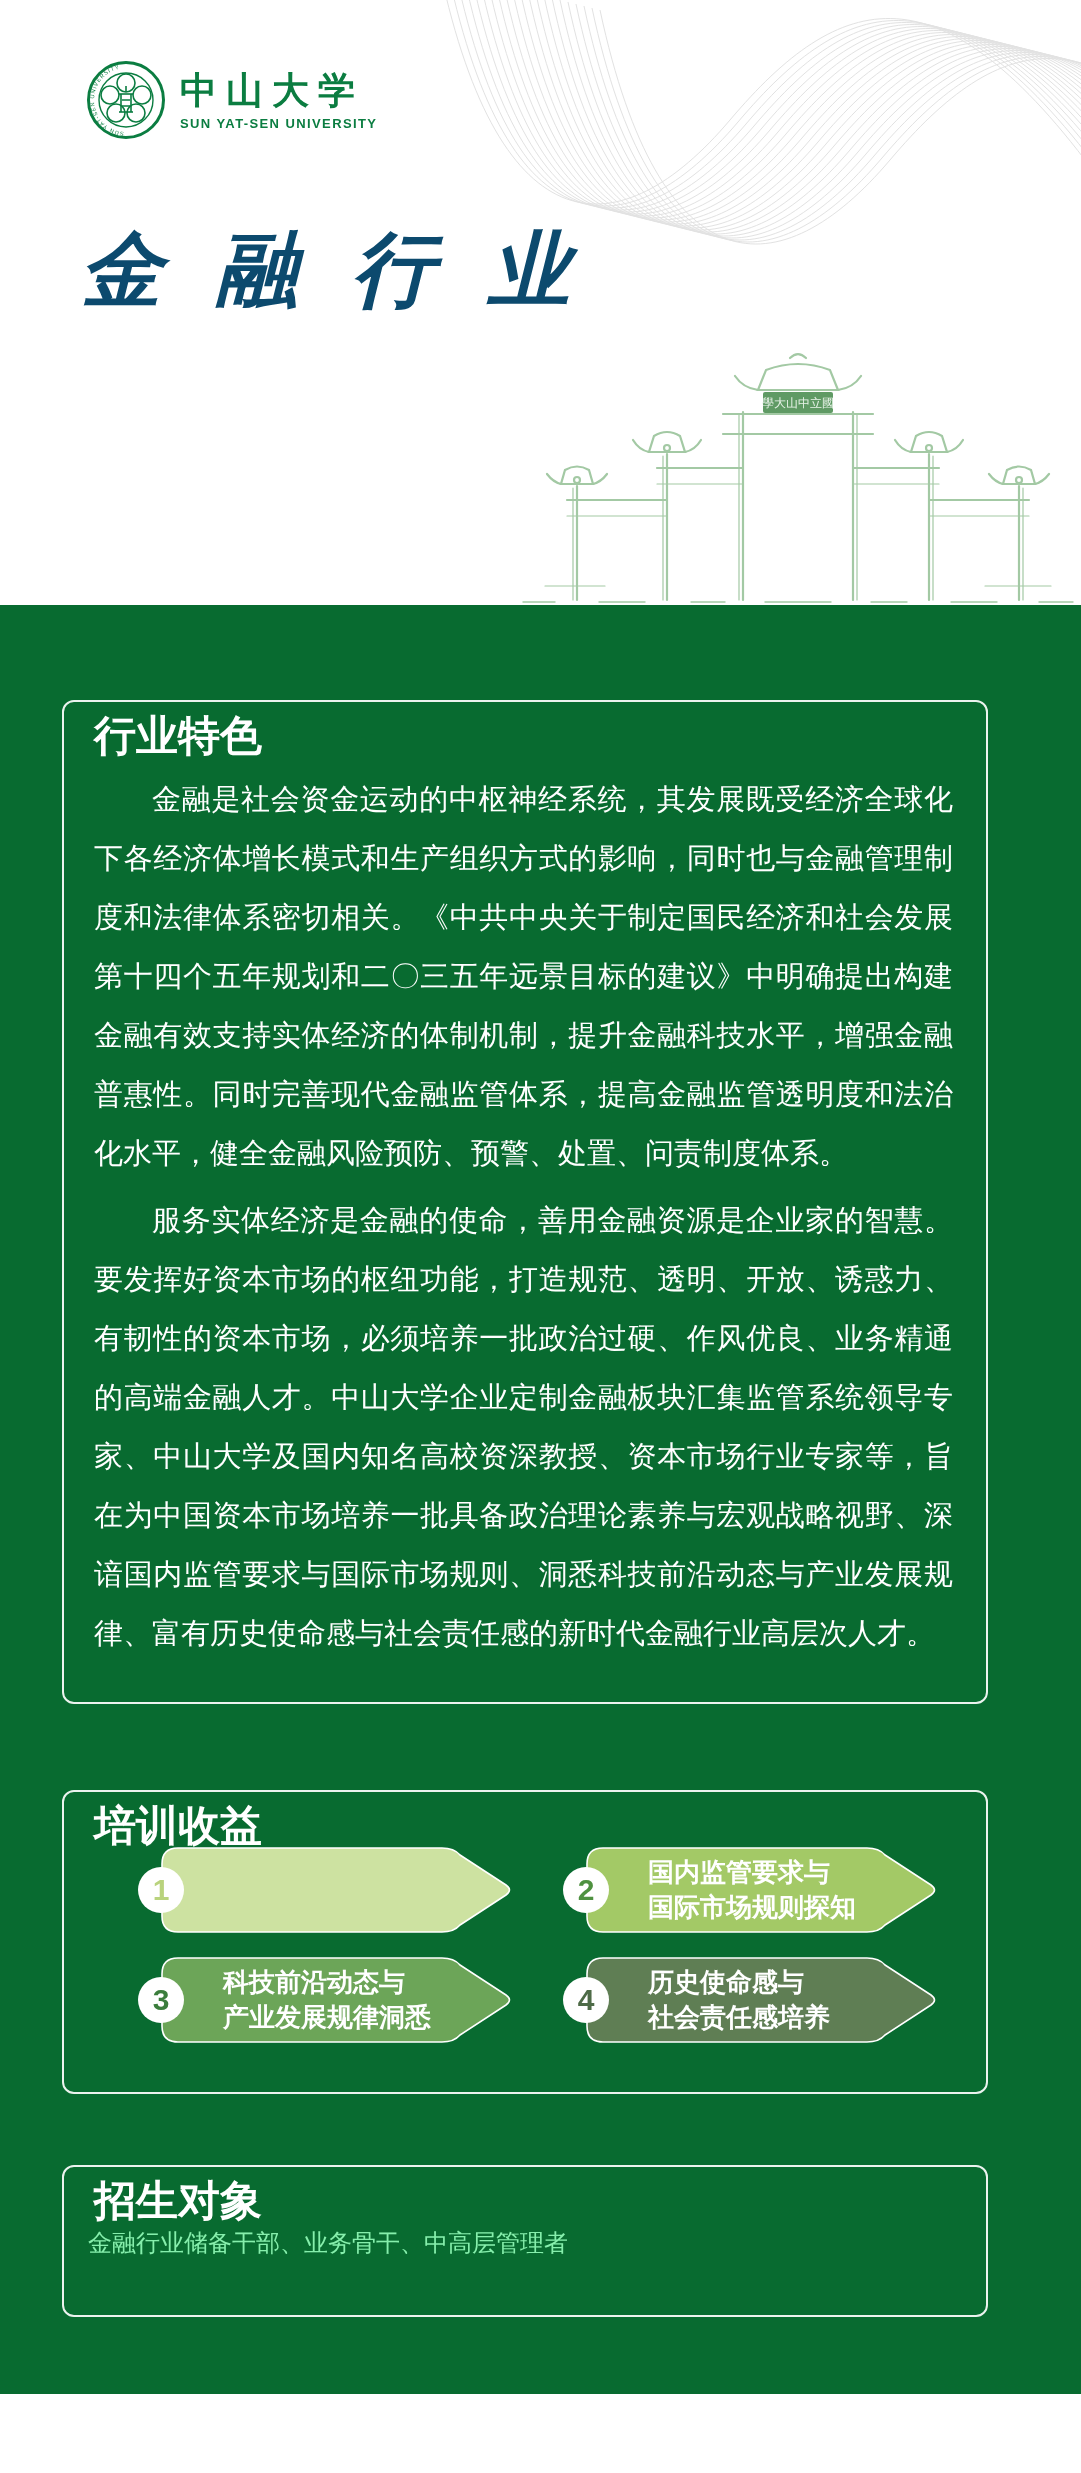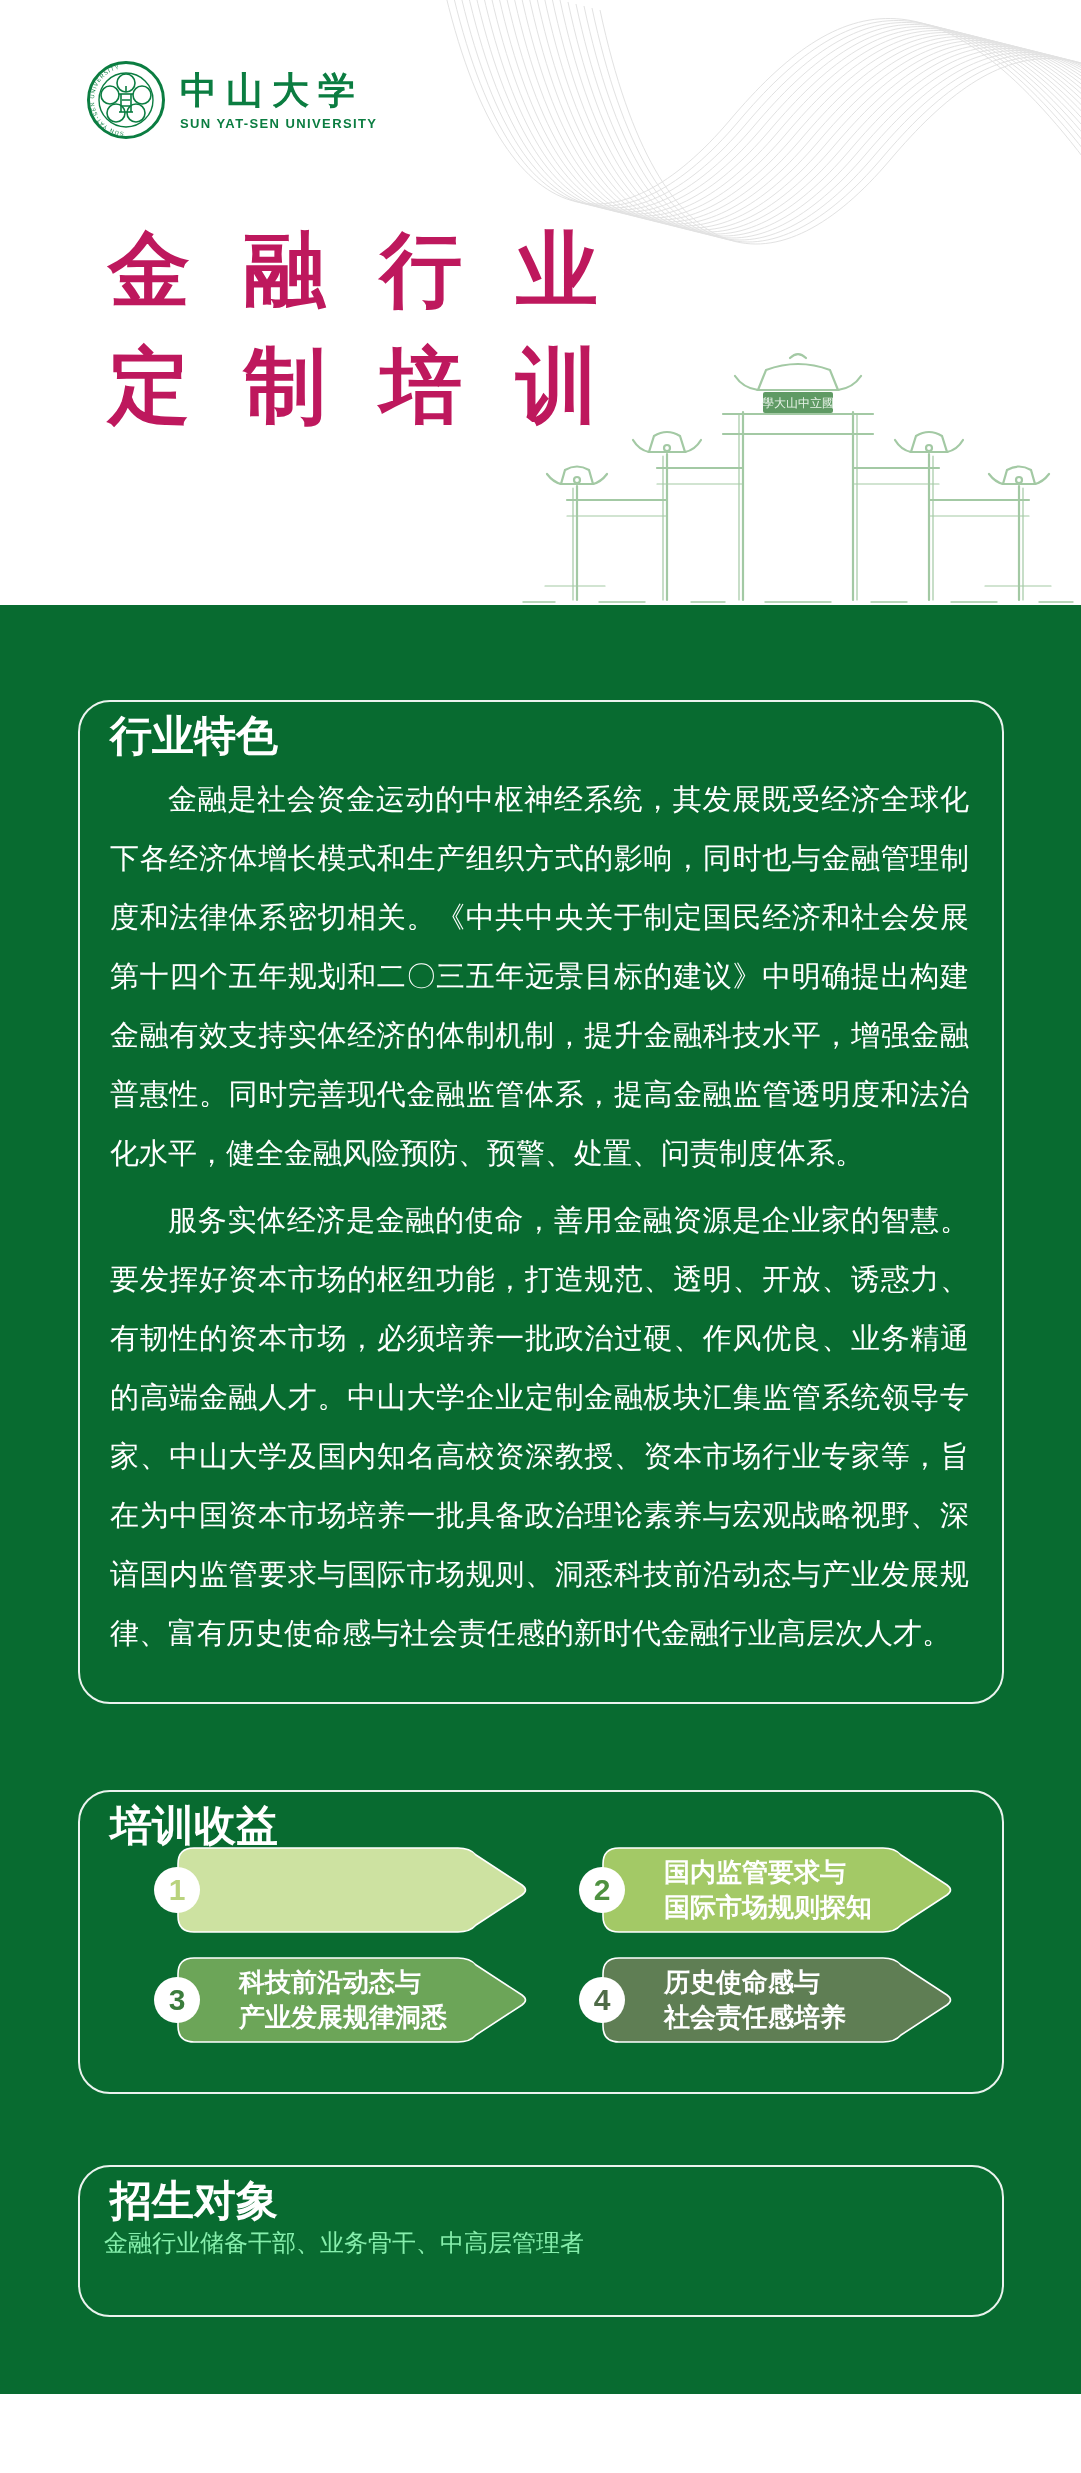--- a/index.html
+++ b/index.html
@@ -9,34 +9,34 @@
     font-family:"Liberation Sans","DejaVu Sans",sans-serif;
   }
 
   
   .waves { position:absolute; left:300px; top:0; width:781px; height:310px; pointer-events:none; }
   .logo { position:absolute; left:86px; top:60px; display:flex; align-items:center; gap:14px; }
   .logo-emblem { width:80px; height:80px; }
   .logo-cn { font-size:37px; font-weight:700; letter-spacing:9px; color:#0b7d41; line-height:44px; white-space:nowrap; }
   .logo-en { font-size:13px; font-weight:700; letter-spacing:1.4px; color:#0b7d41; margin-top:3px; white-space:nowrap; }
 
-  .main-title { position:absolute; left:108px; top:212px; color:#be185d; }
+  .main-title { position:absolute; left:80px; top:212px; color:#0c4a6e;font-style:italic; }
   .main-title .tline {
     font-size:82px; font-weight:800; letter-spacing:54px; line-height:116px;
     white-space:nowrap;
   }
 
   .gate { position:absolute; left:515px; top:334px; width:566px; height:272px; }
 
   
   .green-body { position:absolute; left:0; top:605px; width:1081px; height:1789px; background:#086b30; }
 
   .section {
-    position:absolute; left:78px; width:922px;
-    border:2px solid rgba(255,255,255,.92); border-radius:32px;
+    position:absolute; left:62px; width:922px;
+    border:2px solid rgba(255,255,255,.92); border-radius:12px;
   }
   .section-title {
     position:absolute; top:-30px; left:20px;
     background:#086b30; padding:0 28px 0 10px;
     font-size:42px; font-weight:700; color:#ffffff; line-height:58px; white-space:nowrap;
   }
   .sec-features { top:95px; height:1000px; }
   .sec-benefits { top:1185px; height:300px; }
   .sec-audience { top:1560px; height:148px; }
 
@@ -132,21 +132,20 @@
       </text>
     </svg>
     <div>
       <div class="logo-cn">中山大学</div>
       <div class="logo-en">SUN YAT-SEN UNIVERSITY</div>
     </div>
   </div>
 
   <div class="main-title">
     <div class="tline">金融行业</div>
-    <div class="tline">定制培训</div>
   </div>
 
   <svg class="gate" viewBox="0 0 566 272">
     <g fill="none" stroke="#a3c9a4" stroke-width="2.2" stroke-linecap="round">
 
       <path d="M228 266 V78 M338 266 V78"></path>
       <path d="M224 266 V80 M342 266 V80" stroke-width="1.2"></path>
       <path d="M208 100 H358 M208 80 H358"></path>
 
       <path d="M243 56 H323 L315 36 Q283 24 251 36 Z"></path>

